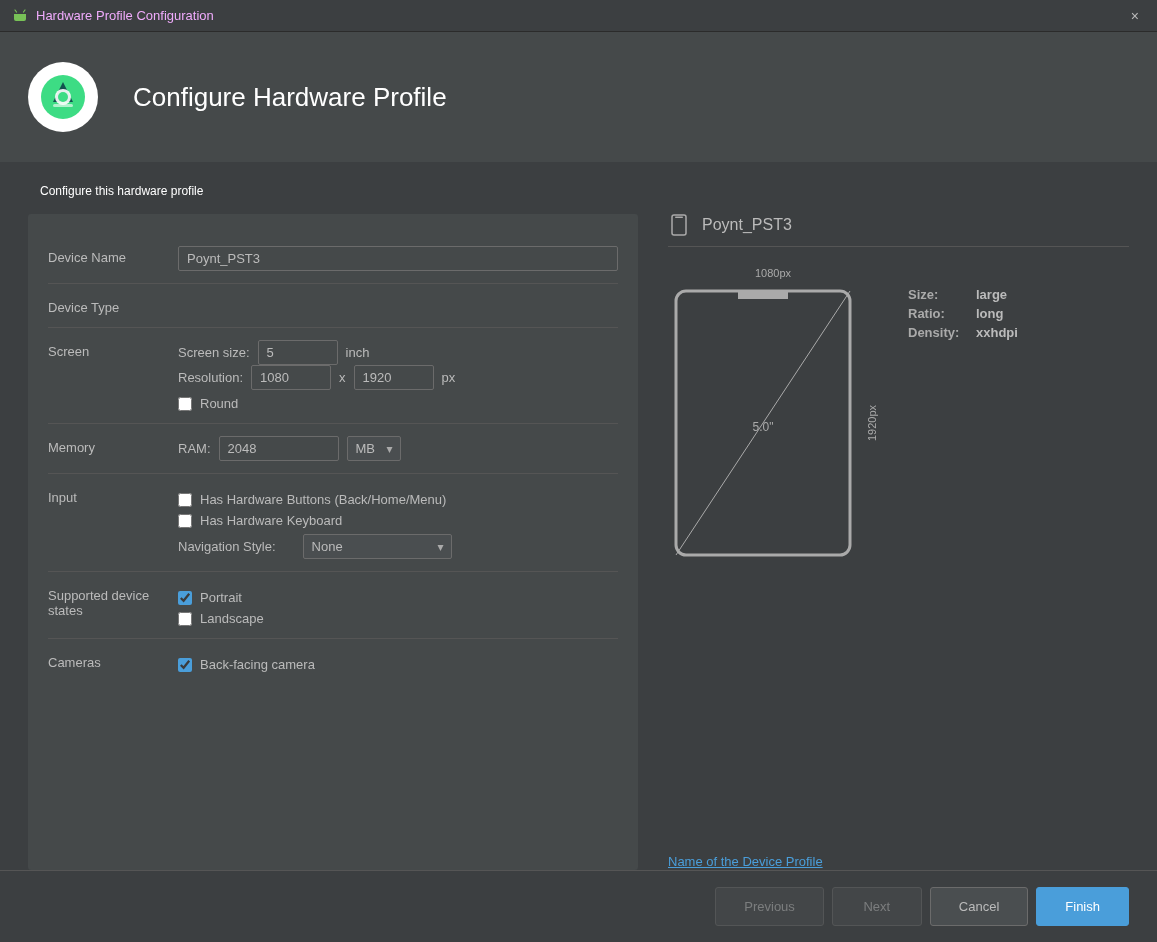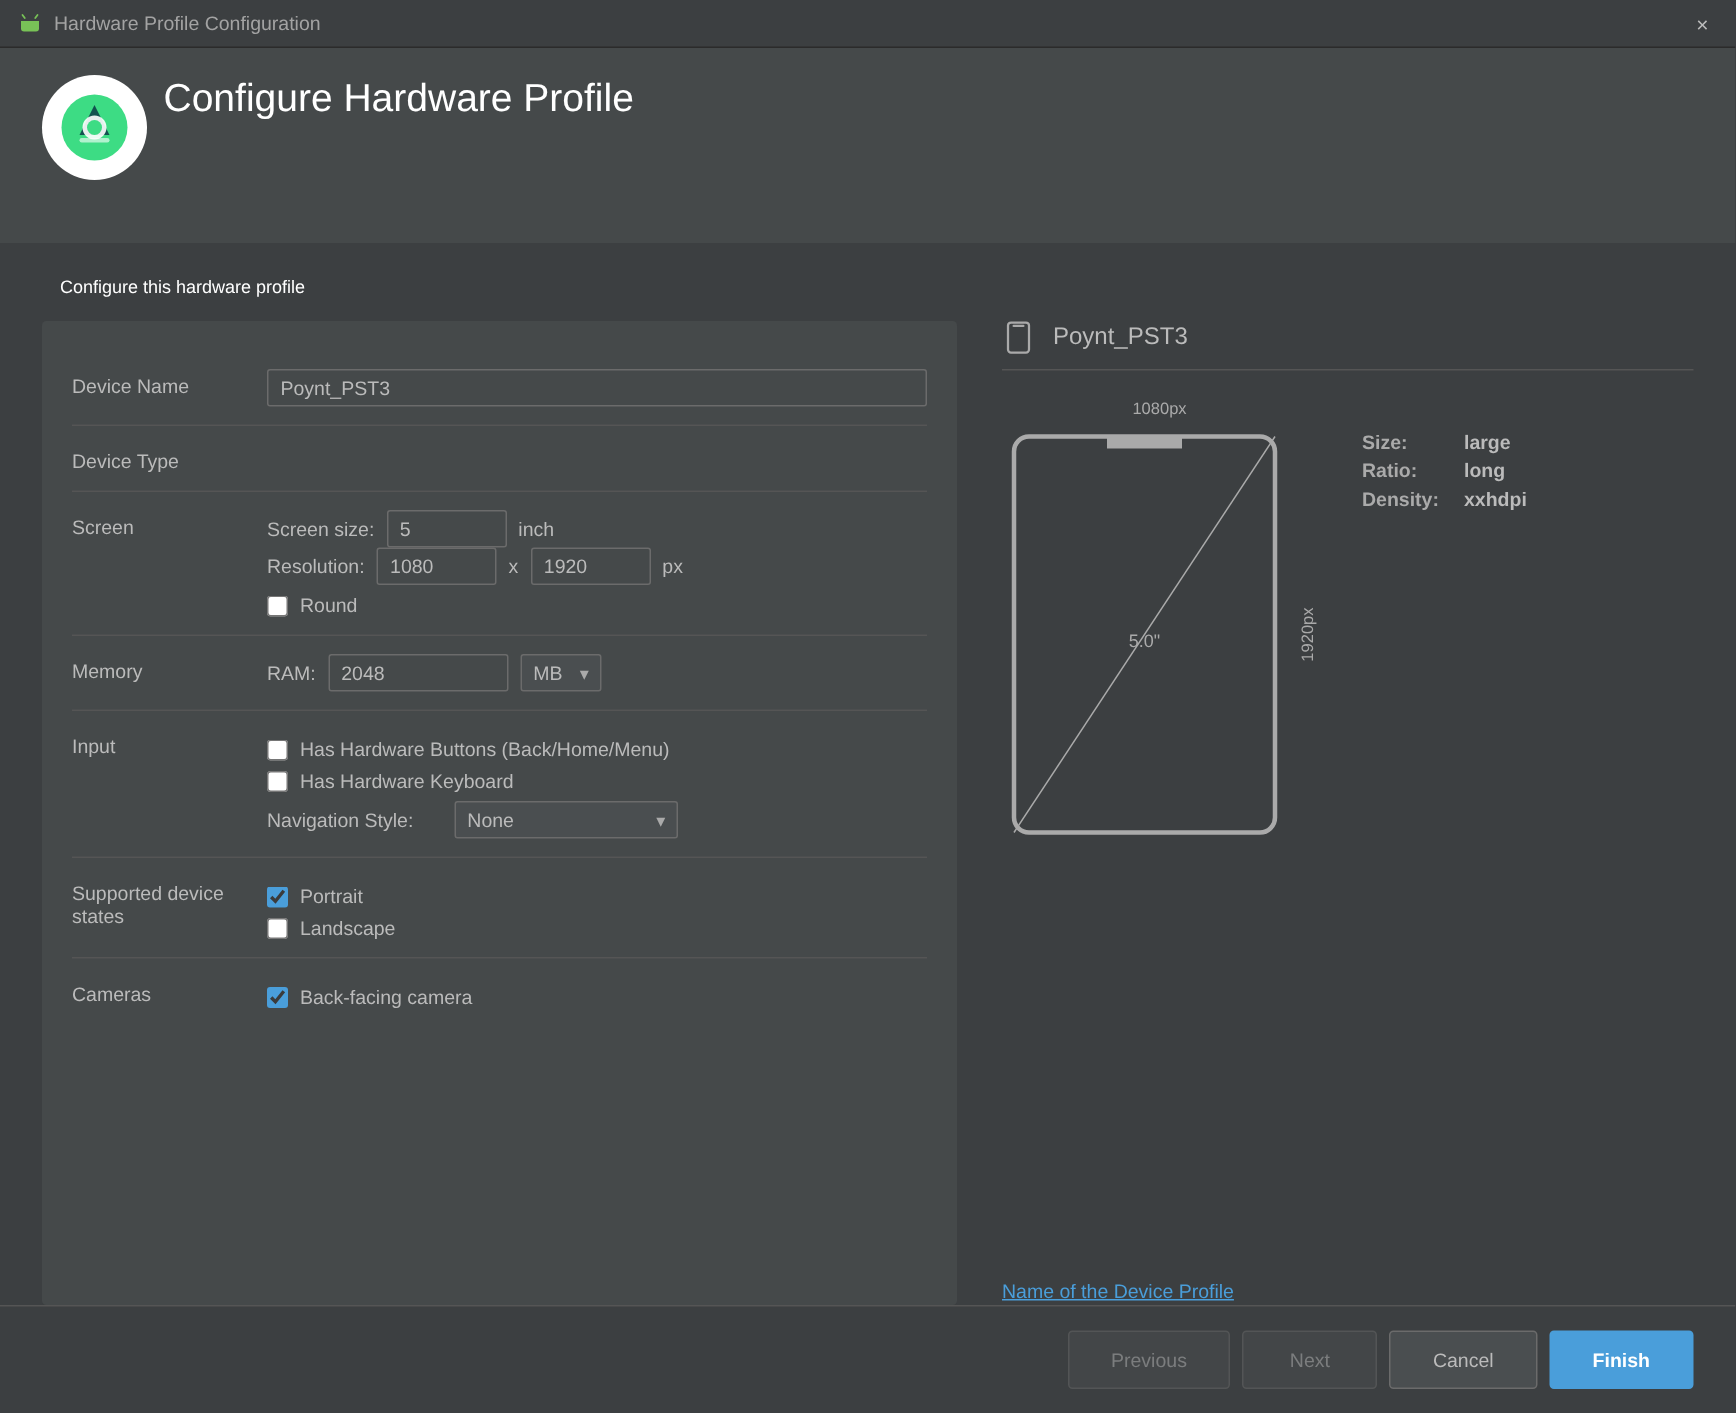--- a/index.html
+++ b/index.html
@@ -22,41 +22,42 @@
       justify-content: space-between;
       padding: 6px 12px;
       height: 32px;
       border-bottom: 1px solid #2b2b2b;
     }
     .title-bar-left {
       display: flex;
       align-items: center;
       gap: 8px;
       font-size: 13px;
-      color: #a3a3a3;
+      color: #f0abfc;
     }
     .title-bar-icon {
       width: 16px;
       height: 16px;
     }
     .close-btn {
       background: none;
       border: none;
       color: #bbbbbb;
       cursor: pointer;
       font-size: 14px;
       padding: 2px 6px;
     }
 
     
     .header {
       background: #45494a;
       padding: 18px 28px;
       display: flex;
-      gap: 11px;
+      align-items: center;
+      gap: 35px;
       min-height: 130px;
     }
     .header-logo {
       width: 70px;
       height: 70px;
       border-radius: 50%;
       background: white;
       display: flex;
       align-items: center;
       justify-content: center;
@@ -297,21 +298,21 @@
       border: 1px solid #6b6b6b;
       background: #4a4e50;
       color: #bbbbbb;
       outline: none;
       min-width: 90px;
     }
     .btn-primary {
       background: #4a9eda;
       border-color: #4a9eda;
       color: white;
-      font-weight: 700;
+      font-weight: 400;
     }
     .btn:disabled {
       opacity: 0.5;
       cursor: default;
     }
 
     
     .form-panel::-webkit-scrollbar { width: 6px; }
     .form-panel::-webkit-scrollbar-track { background: #3c3f41; }
     .form-panel::-webkit-scrollbar-thumb { background: #666; border-radius: 3px; }

